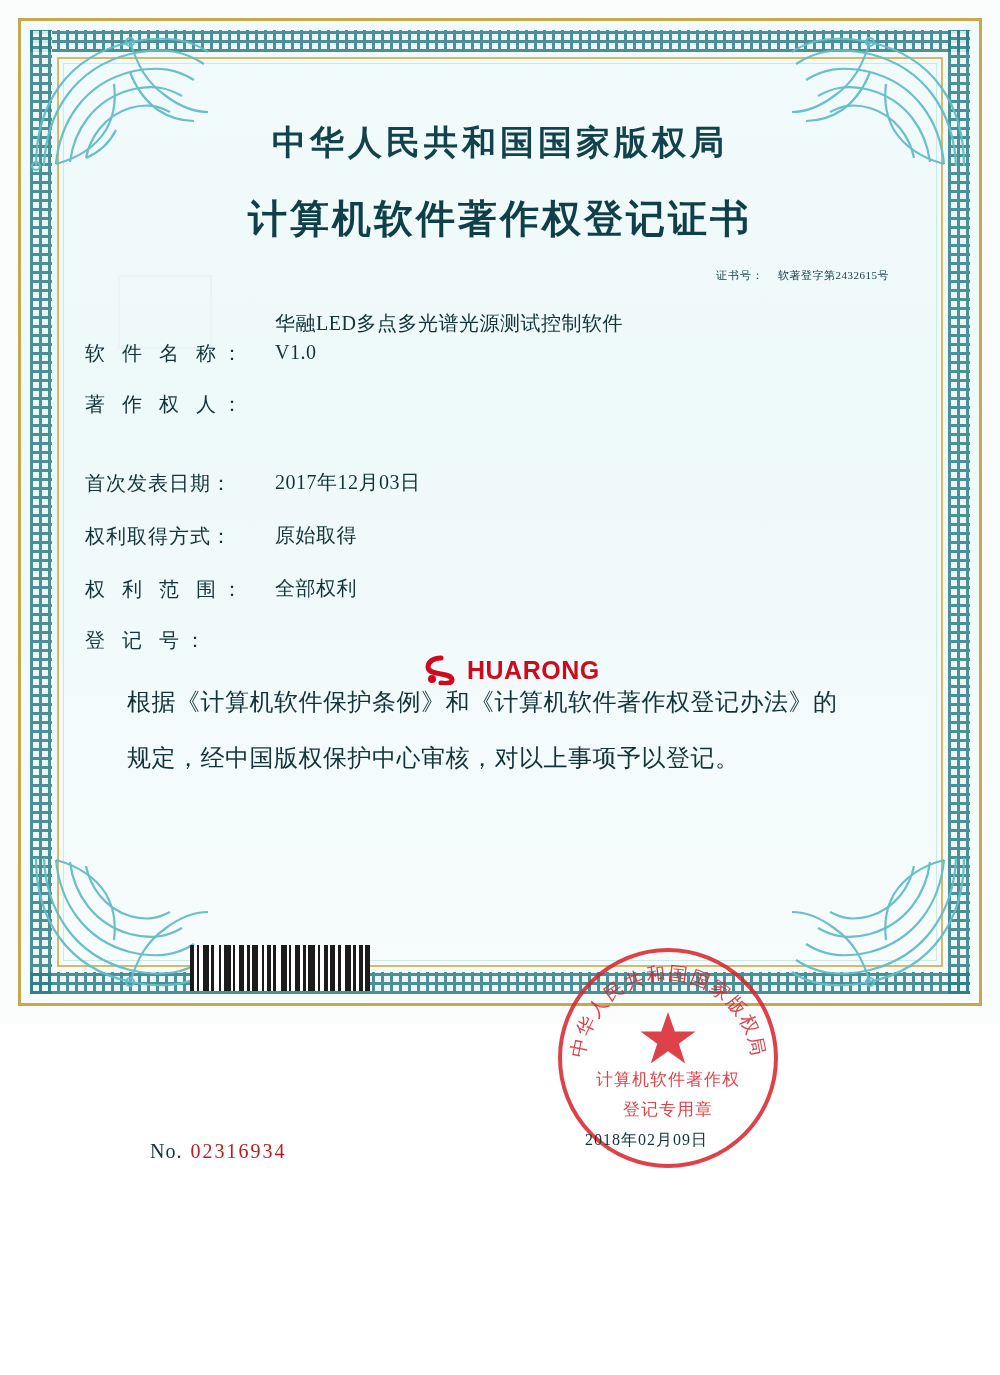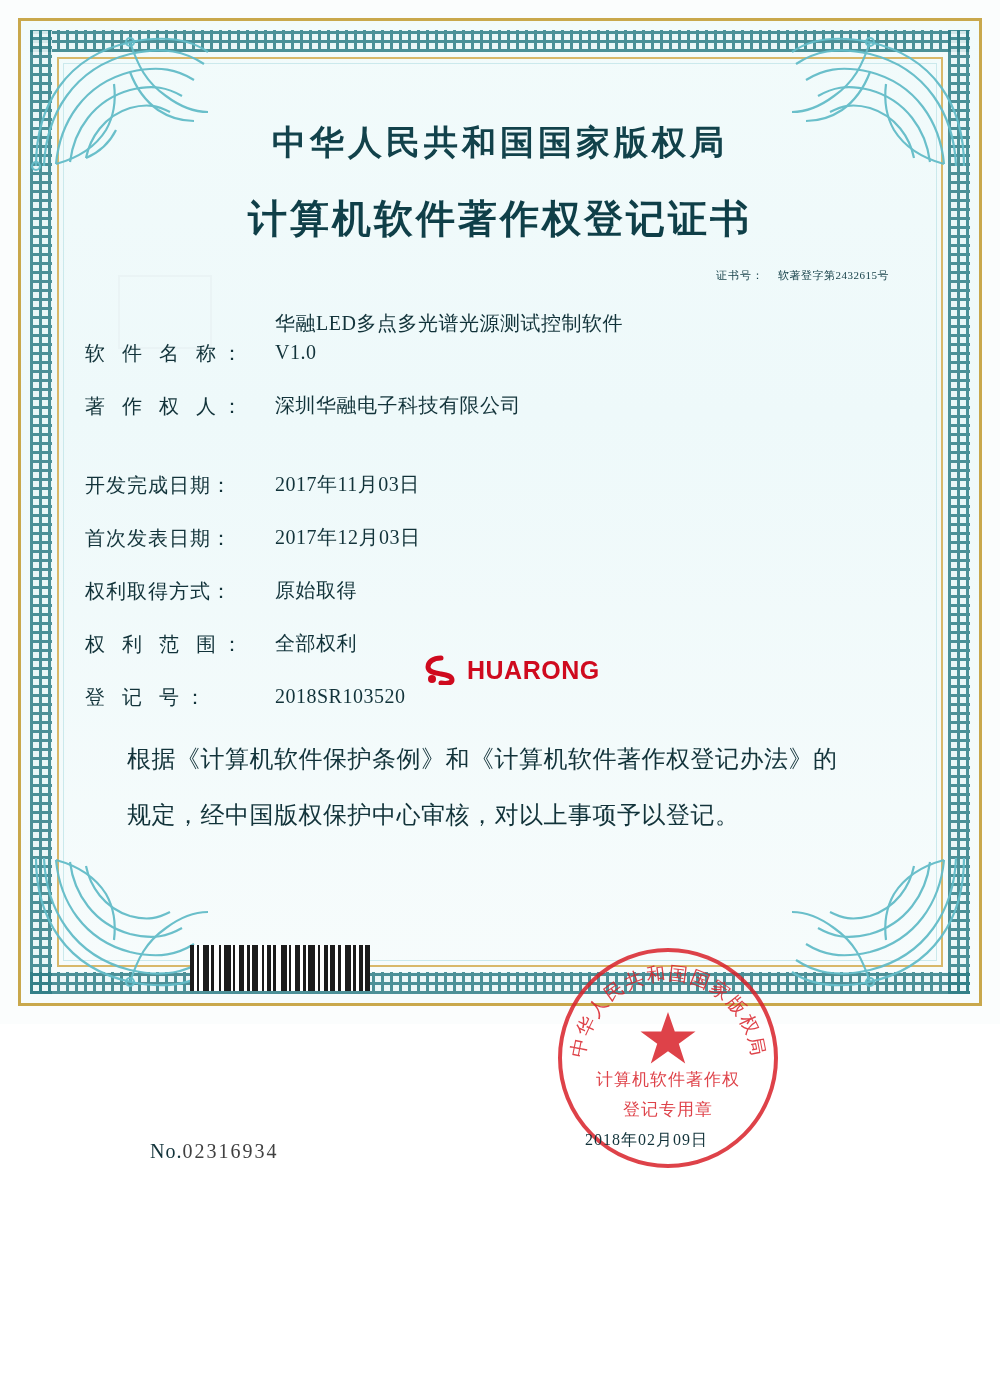--- a/index.html
+++ b/index.html
@@ -193,21 +193,21 @@
     color:#12333a;
     letter-spacing:1px;
   }
   .serial{
     position:absolute;
     left:150px;top:1140px;
     font-size:20px;
     color:#12333a;
   }
   .serial .no{letter-spacing:1px;}
-  .serial .num{color:#404040;letter-spacing:2px;}
+  .serial .num{color:#b91c1c;margin-left:8px;letter-spacing:2px;}
 
   .watermark{
     position:absolute;
     left:118px;top:275px;
     width:90px;height:70px;
     border:2px solid #e6eef0;
     opacity:.55;
   }
 </style>
 </head>
@@ -291,48 +291,42 @@
       <div class="row">
         <div class="label">软 件 名 称：</div>
         <div class="value">
           <span>华融LED多点多光谱光源测试控制软件</span>
           <span class="v2">V1.0</span>
         </div>
       </div>
 
       <div class="row">
         <div class="label">著 作 权 人：</div>
-        <div class="value">深圳华融电子科技有限公司</div>
       </div>
 
       <div class="spacer"></div>
 
-      <div class="row">
-        <div class="label tight">开发完成日期：</div>
-        <div class="value">2017年11月03日</div>
-      </div>
 
       <div class="row">
         <div class="label tight">首次发表日期：</div>
         <div class="value">2017年12月03日</div>
       </div>
 
       <div class="row">
         <div class="label tight">权利取得方式：</div>
         <div class="value">原始取得</div>
       </div>
 
       <div class="row">
         <div class="label">权 利 范 围：</div>
         <div class="value">全部权利</div>
       </div>
 
       <div class="row">
         <div class="label">登 记 号：</div>
-        <div class="value">2018SR103520</div>
       </div>
 
     </div>
 
     <div class="para">根据《计算机软件保护条例》和《计算机软件著作权登记办法》的</div>
     <div class="para">规定，经中国版权保护中心审核，对以上事项予以登记。</div>
   </div>
 
   <div class="logo">
     <svg class="logo-mark" viewBox="0 0 34 30">

